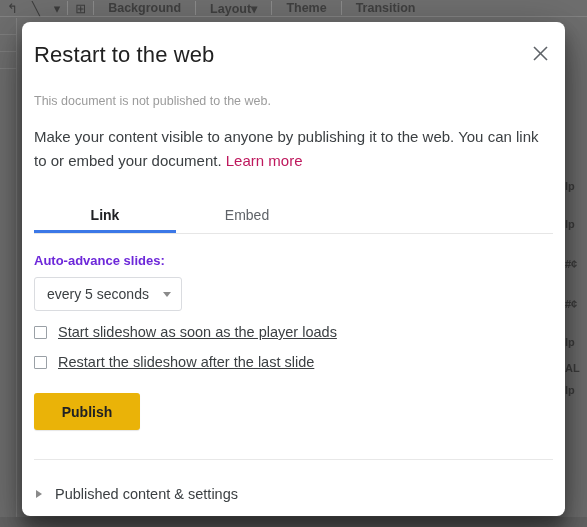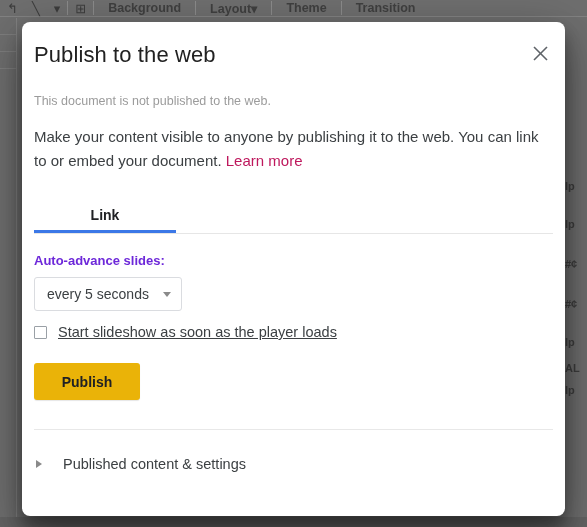--- a/index.html
+++ b/index.html
@@ -291,21 +291,21 @@
   }
   #disclosure-triangle {
     width: 0; height: 0;
     border-top: 4.5px solid transparent;
     border-bottom: 4.5px solid transparent;
     border-left: 6px solid #8a8a8a;
     margin-left: 2px;
     flex: 0 0 auto;
   }
   #published-settings-label {
-    margin-left: 21px;
+    margin-left: 13px;
     font-size: 14.5px;
     color: #3c4043;
   }
 </style>
 </head>
 <body>
 
 <div id="app-backdrop">
 
   <div id="bg-canvas-area"></div>
@@ -341,51 +341,56 @@
     <span class="bg-tool-sep"></span>
     <span class="bg-tool-item">Theme</span>
     <span class="bg-tool-sep"></span>
     <span class="bg-tool-item">Transition</span>
   </div>
 </div>
 
 <div id="publish-dialog">
 
   <div id="dialog-header">
-    <div id="dialog-title">Publish to the web</div>
+    <div id="dialog-title">Restart to the web</div>
     <div id="close-button">
       <svg width="15" height="15" viewBox="0 0 15 15">
         <line x1="1" y1="1" x2="14" y2="14" stroke="#5f6368" stroke-width="1.6"></line>
         <line x1="14" y1="1" x2="1" y2="14" stroke="#5f6368" stroke-width="1.6"></line>
       </svg>
     </div>
   </div>
 
   <div id="dialog-body">
 
     <p id="status-line">This document is not published to the web.</p>
 
     <p id="description"><span>Make your content visible to anyone by publishing it to the web. You can link to or embed your document.</span> <a id="learn-more-link" href="#">Learn more</a></p>
 
     <div id="tabs-row">
       <div class="tab active">Link</div>
+      <div class="tab">Embed</div>
     </div>
 
     <p id="auto-advance-label">Auto-advance slides:</p>
 
     <div id="interval-select">
       <span id="interval-select-value">every 5 seconds</span>
       <span id="interval-caret"></span>
     </div>
 
     <div class="checkbox-row">
       <span class="checkbox-box"></span>
       <span class="checkbox-label">Start slideshow as soon as the player loads</span>
     </div>
 
+    <div class="checkbox-row">
+      <span class="checkbox-box"></span>
+      <span class="checkbox-label">Restart the slideshow after the last slide</span>
+    </div>
 
     <button id="publish-button">Publish</button>
 
     <div id="footer-divider"></div>
 
     <div id="published-settings-row">
       <span id="disclosure-triangle"></span>
       <span id="published-settings-label">Published content &amp; settings</span>
     </div>
 

